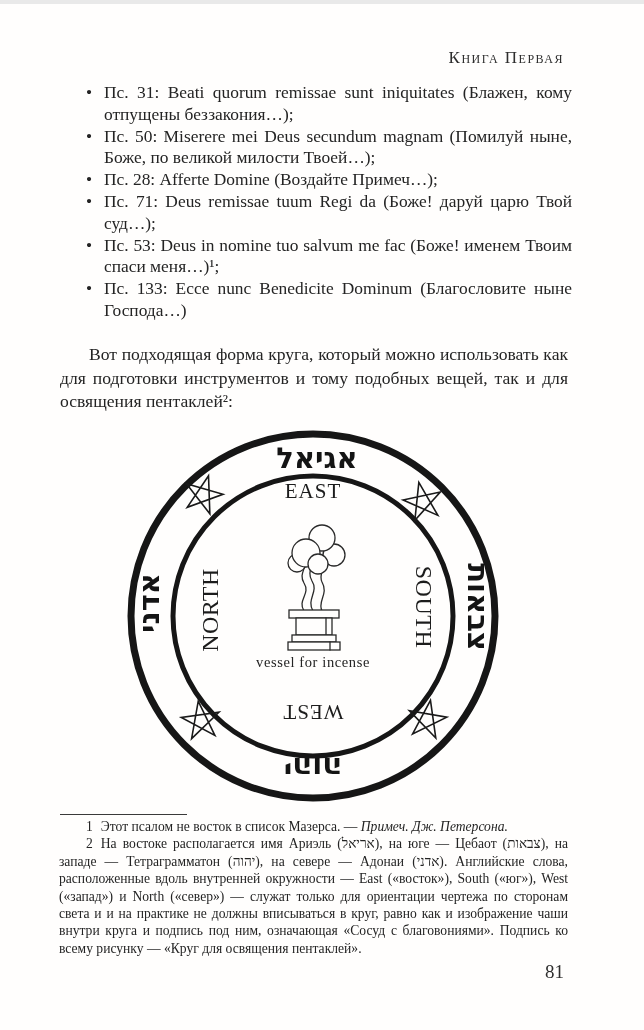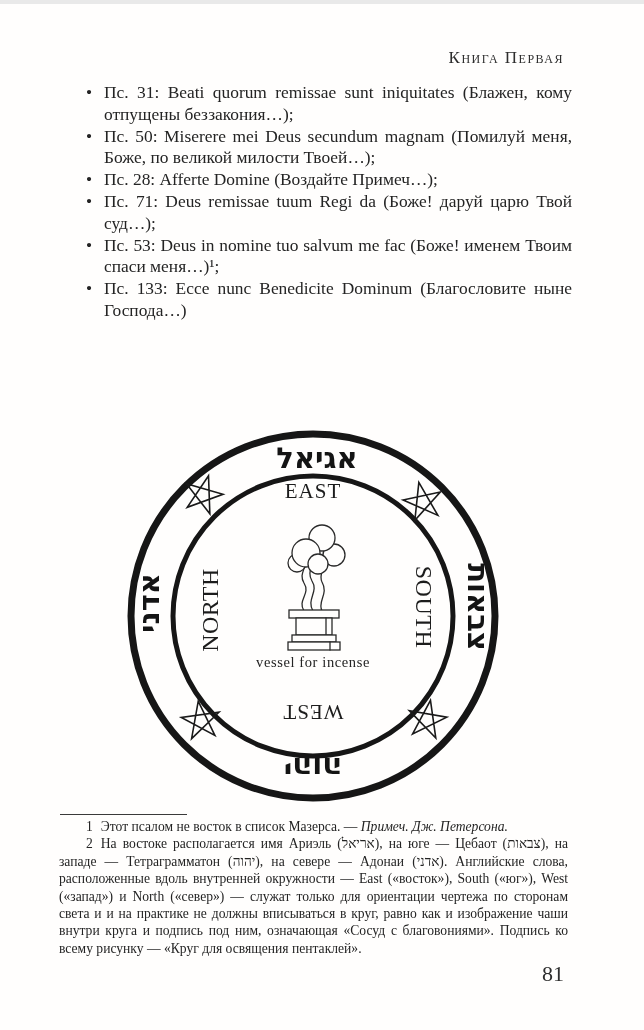--- a/index.html
+++ b/index.html
@@ -58,56 +58,57 @@
     border-top:1.8px solid #3a3a3a;
   }
   .footnotes{
     position:absolute;top:814px;left:59px;width:509px;
     font-size:13.6px;line-height:17.4px;text-align:justify;
   }
   .fn{margin:0;text-indent:27px;}
   .fn-num{margin-right:8px;}
   .attribution{}
   
-  .folio{position:absolute;top:957px;right:80px;font-size:22px;color:#2e2e2e;}
+  .folio{position:absolute;top:957px;right:80px;font-size:19px;color:#2e2e2e;}
 </style>
 </head>
 <body>
 
 <div class="page">
 
   <div class="running-head">Книга Первая</div>
 
   <ul class="psalm-list">
     <li>
       <span class="bullet">•</span>
       <span class="li-text">Пс. 31: Beati quorum remissae sunt iniquitates (Блажен, кому отпущены беззакония…);</span>
     </li>
     <li>
       <span class="bullet">•</span>
-      <span class="li-text">Пс. 50: Miserere mei Deus secundum magnam (Помилуй меня, Боже, по великой милости Твоей…);</span>
+      <span class="li-text">Пс. 50: Miserere mei Deus secundum magnam (Помилуй ныне, Боже, по великой милости Твоей…);</span>
     </li>
     <li>
       <span class="bullet">•</span>
       <span class="li-text">Пс. 28: Afferte Domine (Воздайте Примеч…);</span>
     </li>
     <li>
       <span class="bullet">•</span>
       <span class="li-text">Пс. 71: Deus remissae tuum Regi da (Боже! даруй царю Твой суд…);</span>
     </li>
     <li>
       <span class="bullet">•</span>
       <span class="li-text">Пс. 53: Deus in nomine tuo salvum me fac (Боже! именем Твоим спаси меня…)¹;</span>
     </li>
     <li>
       <span class="bullet">•</span>
       <span class="li-text">Пс. 133: Ecce nunc Benedicite Dominum (Благословите ныне Господа…)</span>
     </li>
   </ul>
 
+  <p class="lead">Вот подходящая форма круга, который можно использовать как для подготовки инструментов и тому подобных вещей, так и для освящения пентаклей²:</p>
 
   <svg class="figure" width="380" height="386" viewBox="0 0 380 386">
     <defs>
       <path id="pentagram" d="M0,-20 L11.76,16.18 L-19.02,-6.18 L19.02,-6.18 L-11.76,16.18 Z"></path>
     </defs>
 
     <circle cx="190" cy="192" r="182" fill="none" stroke="#161616" stroke-width="7"></circle>
     <circle cx="190" cy="192" r="140" fill="none" stroke="#161616" stroke-width="5"></circle>
 
     <use href="#pentagram" class="star" transform="translate(80 71) rotate(16)"></use>

